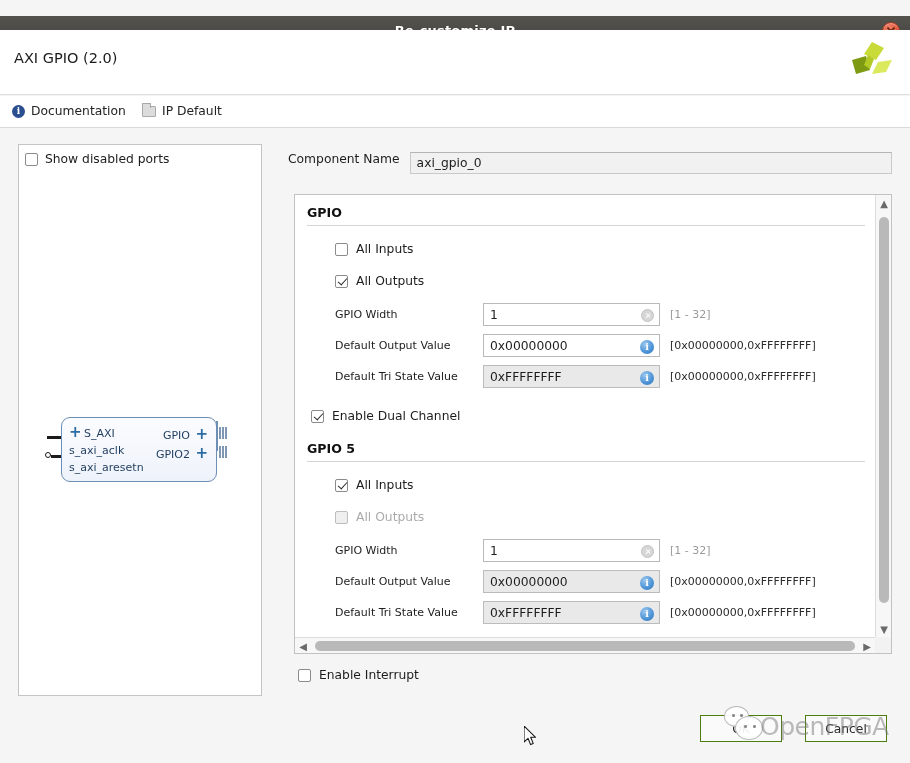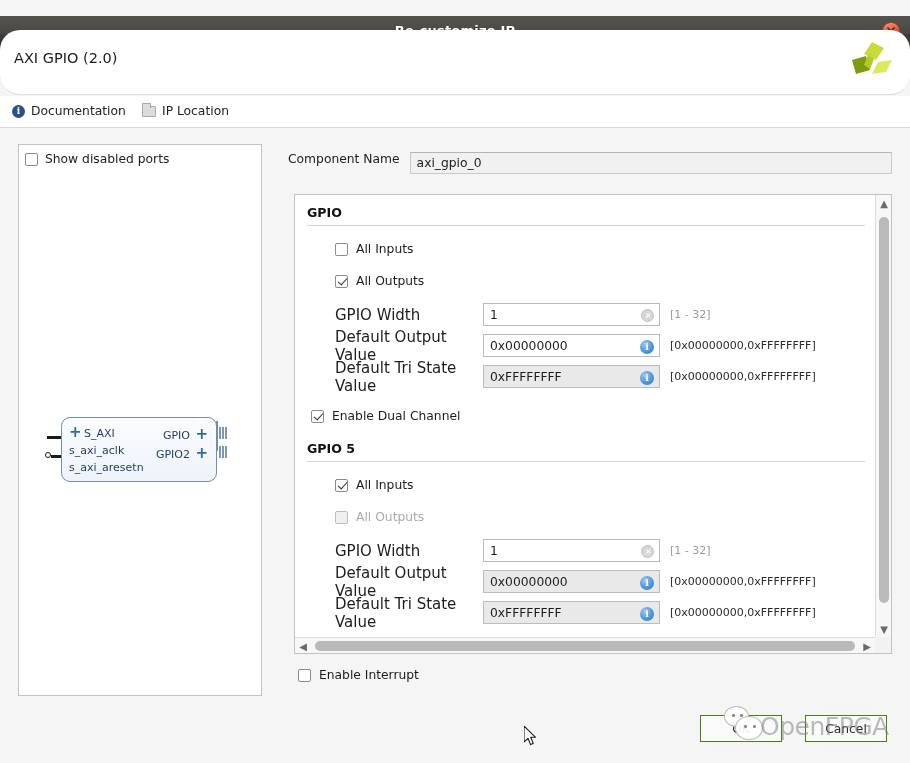--- a/index.html
+++ b/index.html
@@ -41,21 +41,20 @@
     width: 10px; height: 1.6px; background: #6d2a14; border-radius: 1px;
   }
   .close-btn::before { transform: rotate(45deg); }
   .close-btn::after  { transform: rotate(-45deg); }
 
   
   .header {
     position: absolute; left: 0; top: 30px; width: 910px; height: 65px;
     background: #ffffff;
     border-bottom: 1px solid #dededd;
-    border-radius: 20px;
   }
   .ip-title {
     position: absolute; left: 14px; top: 20px;
     font-size: 14.5px; color: #1b1b1b; font-weight: 500;
   }
   .xlogo { position: absolute; right: 16px; top: 8px; width: 52px; height: 48px; }
 
   
   .linkbar {
     position: absolute; left: 0; top: 96px; width: 910px; height: 32px;
@@ -155,21 +154,21 @@
     overflow: hidden; padding: 10px 0 0 12px;
   }
 
   .group-title { font-size: 12.6px; font-weight: bold; color: #111; }
   .group-rule { height: 1px; background: #d5d5d5; margin: 5px 10px 0 0; }
 
   .check-row { display: flex; align-items: center; gap: 8px; font-size: 12.3px; color: #1d1d1d; }
   .check-row.muted { color: #ababab; }
 
   .field-row { display: flex; align-items: center; height: 25px; }
-  .field-label { width: 148px; font-size: 15px; color: #1d1d1d; }
+  .field-label { width: 148px; font-size: 11px; color: #1d1d1d; }
   .field-input {
     position: relative; width: 177px; height: 23px;
     border: 1px solid #b9b9b9; background: #ffffff;
     display: flex; align-items: center; padding: 0 22px 0 6px;
     font-size: 12.3px; color: #1b1b1b;
   }
   .field-input.grey { background: #e9e9e9; border-color: #bcbcbc; }
   .field-range { margin-left: 10px; font-size: 11px; color: #9a9a9a; }
   .field-range.dark { color: #2b2b2b; }
 
@@ -277,21 +276,21 @@
     </svg>
   </div>
 
   <div class="linkbar">
     <div class="link link-doc">
       <span class="info-icon">i</span>
       <span>Documentation</span>
     </div>
     <div class="link link-loc">
       <span class="folder-icon"></span>
-      <span>IP Location</span>
+      <span>IP Default</span>
     </div>
   </div>
 
   <div class="body-area">
 
     <div class="diagram-panel">
       <div class="show-ports-row">
         <span class="cb"></span>
         <span>Show disabled ports</span>
       </div>

